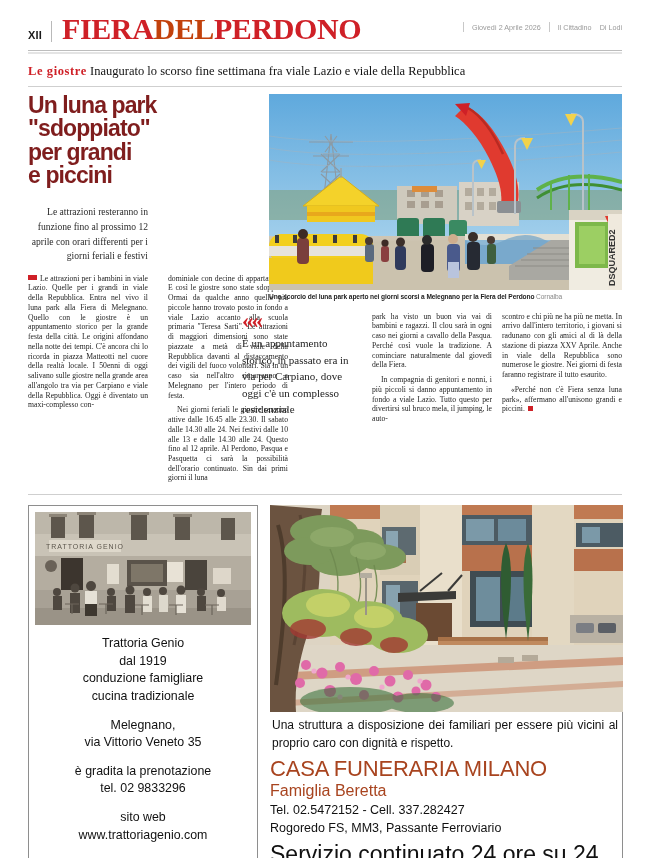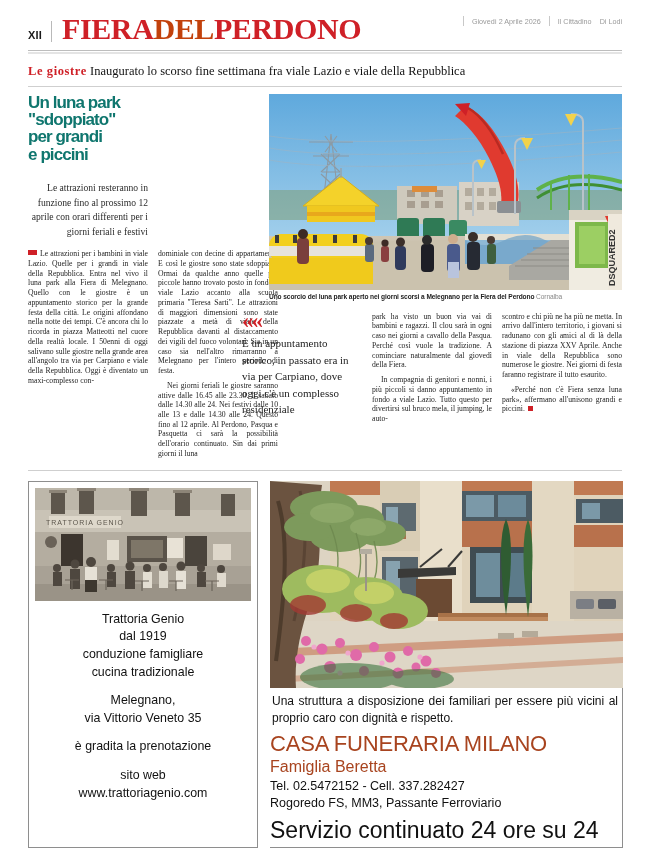--- a/index.html
+++ b/index.html
@@ -23,53 +23,53 @@
   .logo {
     font-family: "Liberation Serif", serif;
     font-weight: bold; font-size: 30px; line-height: 1;
     letter-spacing: -0.4px; white-space: nowrap; margin-bottom: 2px;
   }
   .logo .red { color: #cf2027; }
   .logo .grey { color: #c2410c; }
   .masthead-right {
     margin-left: auto; display: flex; align-items: center; gap: 8px;
     font-family: "Liberation Sans", sans-serif; font-size: 7.2px; color: #9a9a9a;
-    margin-bottom: 20px; white-space: nowrap;
+    margin-bottom: 14px; white-space: nowrap;
   }
   .masthead-right .sep { width: 1px; height: 10px; background: #c8c8c8; display: inline-block; }
   .rule-top { height: 1px; background: #bdbdbd; margin-top: 4px; }
   .rule-top2 { height: 2px; background: #e4e4e4; margin-top: 1px; }
 
   
   .kicker {
     margin-top: 10px; font-size: 12.5px; line-height: 1.25;
     font-family: "Liberation Serif", serif;
   }
   .kicker b { color: #cf2027; font-weight: bold; letter-spacing: .6px; }
   .kicker span { color: #111; }
   .rule-kicker { height: 1px; background: #cfcfcf; margin-top: 6px; }
 
   
   .article { position: relative; margin-top: 7px; }
   .headline {
     width: 232px;
     font-family: "Liberation Sans", sans-serif;
     font-weight: bold;
-    font-size: 17px; line-height: 1.02;
+    font-size: 23px; line-height: 1.02;
     letter-spacing: -0.9px;
-    color: #0f766e;
+    color: #7f1d1d;
   }
   .headline div { white-space: nowrap; }
 
   .lead {
     width: 120px; margin-top: 18px;
     font-size: 9.6px; line-height: 1.52; color: #2b2b2b; text-align: right;
   }
 
-  .cols { display: flex; gap: 10px; margin-top: 10px; }
+  .cols { display: flex; gap: 20px; margin-top: 10px; }
   .col { width: 120px; font-size: 7.7px; line-height: 1.265; text-align: justify; color: #1d1d1d; }
   .col p { margin-bottom: 5px; }
   .col p.ind { text-indent: 9px; }
   .bullet {
     display: inline-block; width: 9px; height: 5px; background: #cf2027;
     margin-right: 3px; vertical-align: 1px;
   }
   .endmark {
     display: inline-block; width: 5px; height: 5px; background: #cf2027;
     margin-left: 3px; vertical-align: 0px;
@@ -427,20 +427,21 @@
           <div>dal 1919</div>
           <div>conduzione famigliare</div>
           <div>cucina tradizionale</div>
         </div>
         <div class="blk">
           <div>Melegnano,</div>
           <div>via Vittorio Veneto 35</div>
         </div>
         <div class="blk">
           <div>è gradita la prenotazione</div>
+          <div>tel. 02 9833296</div>
         </div>
         <div>
           <div>sito web</div>
           <div>www.trattoriagenio.com</div>
         </div>
       </div>
     </div>
 
     <div class="ad-right ad-right-border">
       <div class="ad-photo-color">

